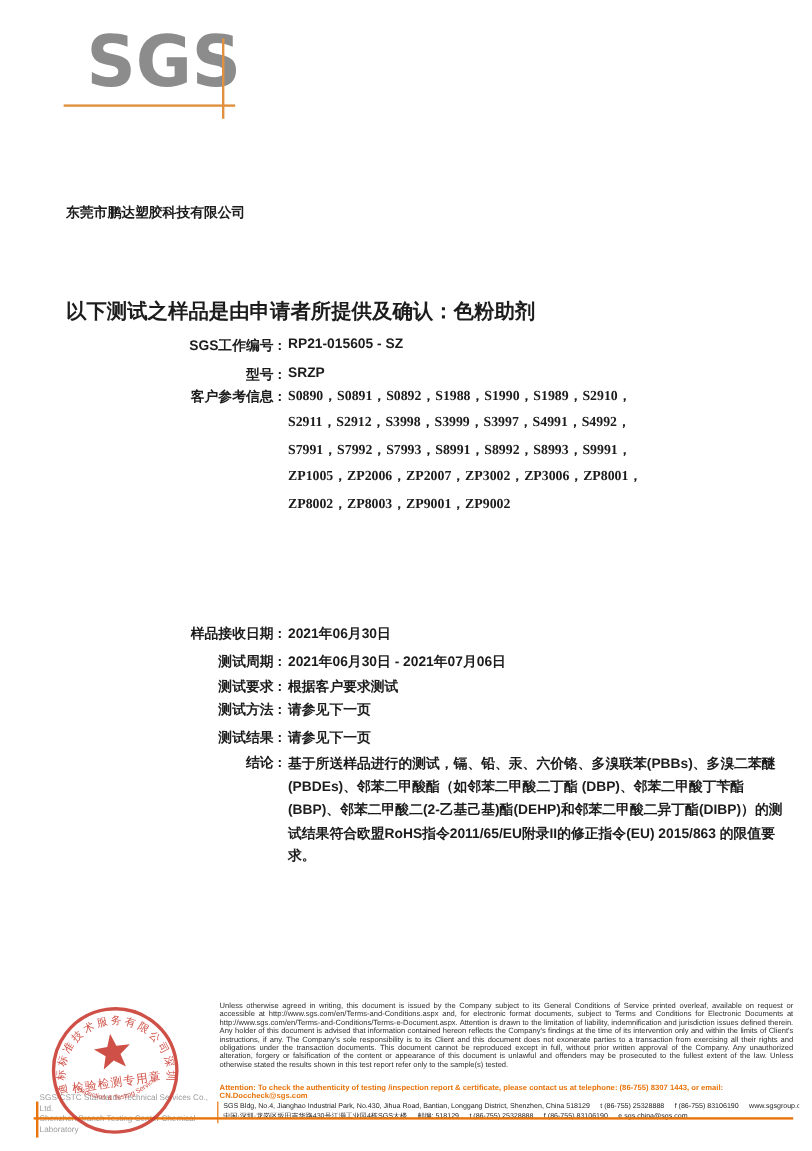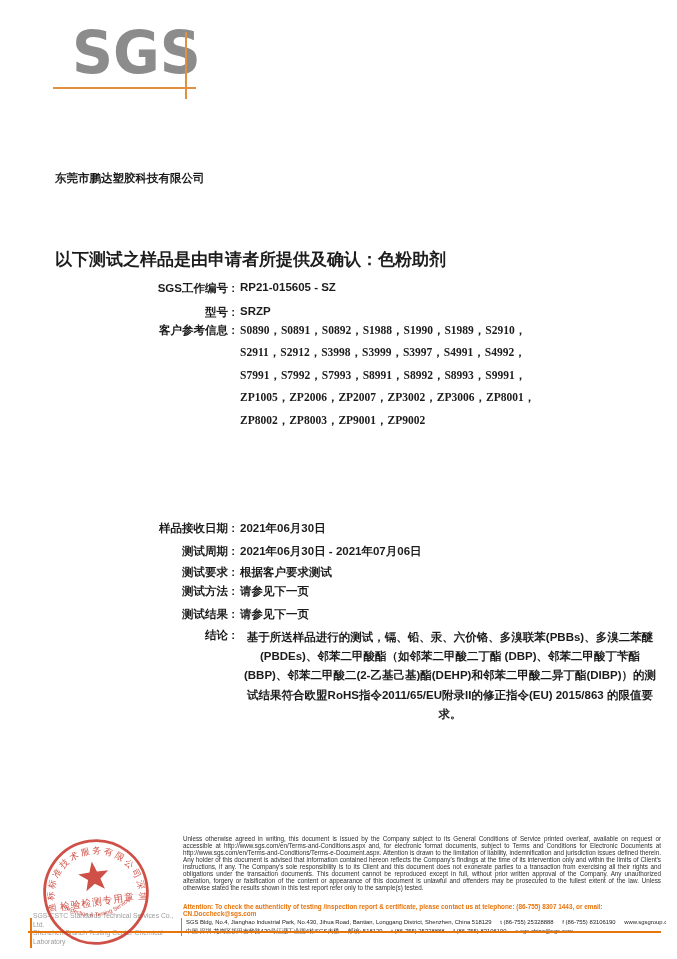--- a/index.html
+++ b/index.html
@@ -18,21 +18,21 @@
   .hdr .date{position:absolute;left:359px;top:3px;font-size:11.5px;font-weight:600;}
   .hdr .pages{position:absolute;left:498px;top:3px;font-size:11.5px;font-weight:600;}
 
   .company{position:absolute;left:55px;top:166px;font-size:11.5px;font-weight:600;line-height:24px;}
   .intro{position:absolute;left:55px;top:248px;font-size:17px;font-weight:700;}
 
   .row{position:absolute;left:55px;width:606px;font-size:11.5px;font-weight:600;}
   .row .lbl{position:absolute;left:0;top:0;width:180px;text-align:right;}
   .row .val{position:absolute;left:185px;top:0;width:420px;}
   .ref-line{height:22.4px;line-height:22.4px;white-space:nowrap;font-family:Liberation Serif, serif;}
-  .concl .val{line-height:19.2px;text-align:center;}
+  .concl .val{line-height:19.2px;text-align:left;}
 
   
   .disclaimer{position:absolute;left:183px;top:835px;width:478px;font-size:6.3px;line-height:7px;text-align:justify;color:#2e2e2e;}
   .attention{position:absolute;left:183px;top:903px;width:478px;font-size:6.4px;line-height:7px;font-weight:bold;color:#e8740c;}
   .addr-block{position:absolute;left:181px;top:918px;width:480px;border-left:1.5px solid #e8740c;padding-left:4px;font-size:5.9px;color:#222;}
   .addr-row{height:9px;line-height:9px;white-space:nowrap;overflow:hidden;}
   .addr-row span{margin-right:7px;}
   .company-lines{position:absolute;left:33px;top:912px;width:150px;font-size:6.8px;line-height:8.6px;color:#9c9c9c;}
   .left-tick{position:absolute;left:30px;top:918px;width:1.5px;height:30px;background:#e8740c;}
   .orange-rule{position:absolute;left:28px;right:16px;top:931px;height:1.8px;background:#e8740c;}

